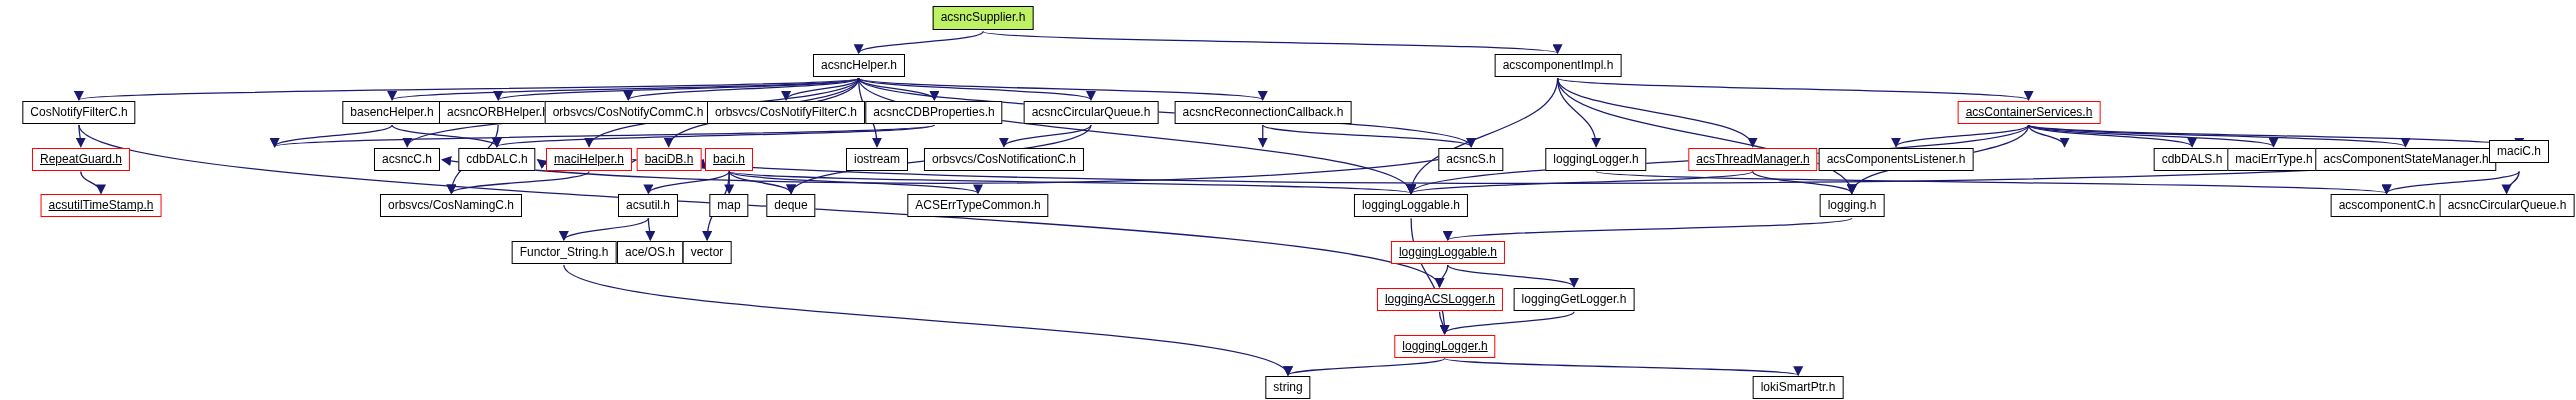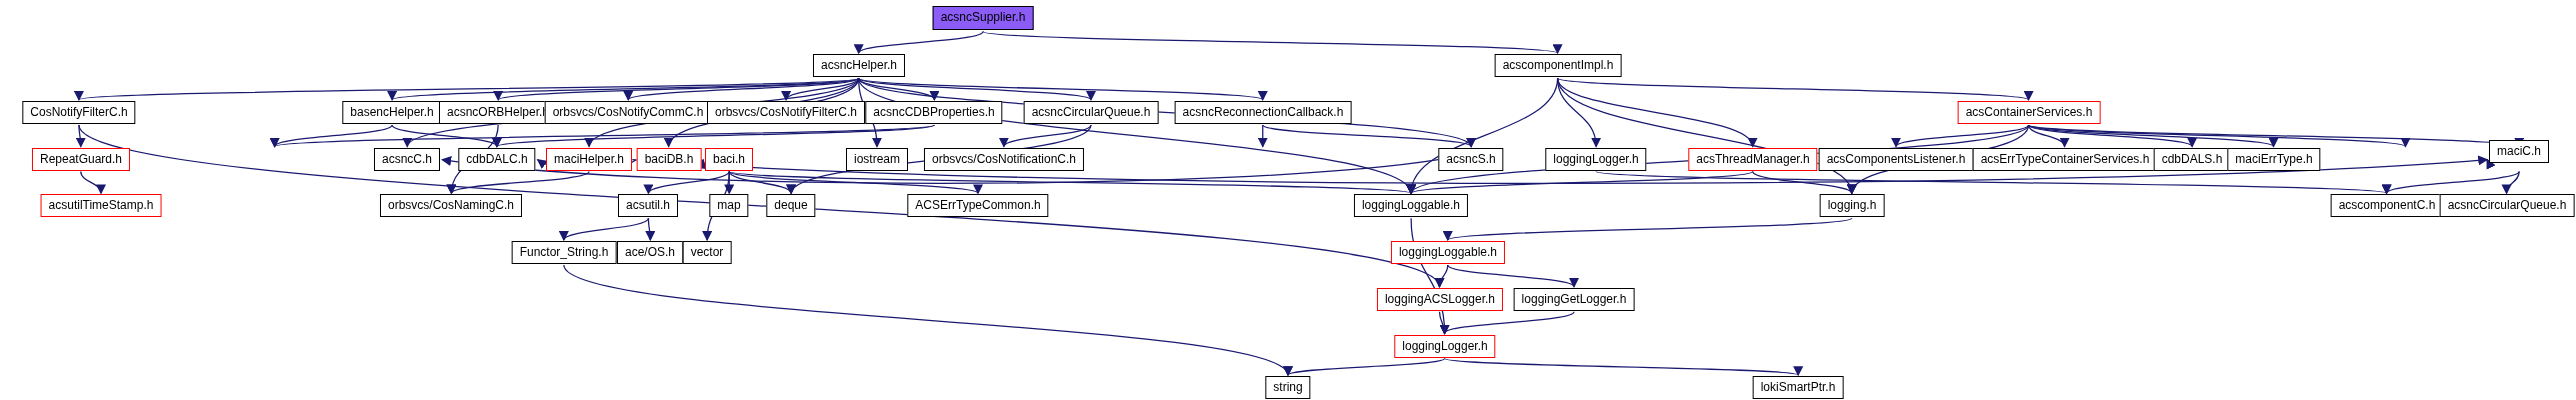--- a/index.html
+++ b/index.html
@@ -33,23 +33,23 @@
     background: #ffffff;
     border: 1.3px solid #000000;
     color: #000000;
     font-size: 12px;
     line-height: 1.25;
     padding: 3.2px 7px;
     white-space: nowrap;
     text-align: center;
     cursor: pointer;
   }
-  .node.red { border-color: #ff0000; }
+  .node.red { border-color: #ff0000; text-decoration: underline; }
   .node.main {
-    background: #8b5cf6;
+    background: #bef264;
     border: 1.9px solid #000000;
   }
 </style>
 </head>
 <body>
 
 <div class="graph">
   <svg class="edge-layer" viewBox="0 0 4080 635" width="2576" height="401">
     <defs>
       <marker id="arrowhead" markerWidth="8" markerHeight="8" refX="7" refY="4" orient="auto">
@@ -147,23 +147,23 @@
   <div class="node" style="left:497px;top:148px">cdbDALC.h</div>
   <div class="node red" style="left:589px;top:148px">maciHelper.h</div>
   <div class="node red" style="left:669px;top:148px">baciDB.h</div>
   <div class="node red" style="left:729px;top:148px">baci.h</div>
   <div class="node" style="left:877px;top:148px">iostream</div>
   <div class="node" style="left:1004px;top:148px">orbsvcs/CosNotificationC.h</div>
   <div class="node" style="left:1471px;top:148px">acsncS.h</div>
   <div class="node" style="left:1596px;top:148px">loggingLogger.h</div>
   <div class="node red" style="left:1753px;top:148px">acsThreadManager.h</div>
   <div class="node" style="left:1896px;top:148px">acsComponentsListener.h</div>
-  <div class="node" style="left:2065px;top:148px">acsErrTypeContainerServices.h</div>
   <div class="node" style="left:2192px;top:148px">cdbDALS.h</div>
   <div class="node" style="left:2274px;top:148px">maciErrType.h</div>
+  <div class="node" style="left:2406px;top:148px">acsComponentStateManager.h</div>
   <div class="node" style="left:2519px;top:140px">maciC.h</div>
 
   <div class="node red" style="left:101px;top:194px">acsutilTimeStamp.h</div>
   <div class="node" style="left:451px;top:194px">orbsvcs/CosNamingC.h</div>
   <div class="node" style="left:648px;top:194px">acsutil.h</div>
   <div class="node" style="left:729px;top:194px">map</div>
   <div class="node" style="left:791px;top:194px">deque</div>
   <div class="node" style="left:978px;top:194px">ACSErrTypeCommon.h</div>
   <div class="node" style="left:1411px;top:194px">loggingLoggable.h</div>
   <div class="node" style="left:1852px;top:194px">logging.h</div>

